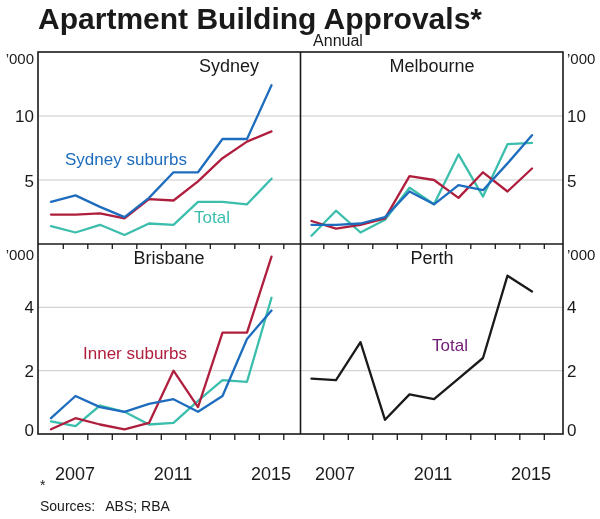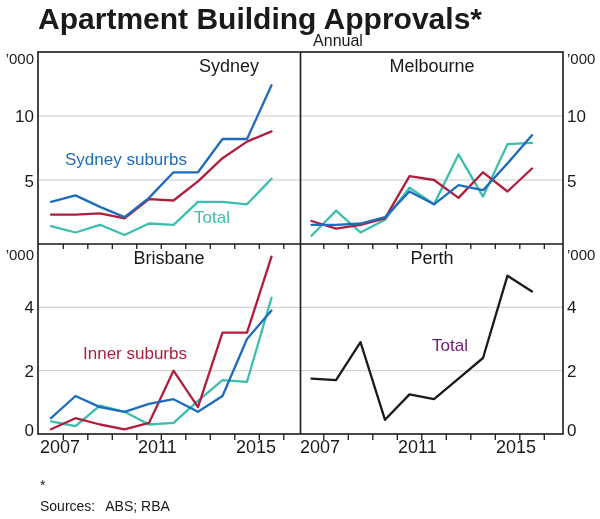--- a/index.html
+++ b/index.html
@@ -10,21 +10,21 @@
   .subtitle{top:32px;left:0;width:600px;text-align:center;font-size:16px;padding-left:38px;}
   .ptitle{text-align:center;font-size:18px;width:180px;}
   .slabel{font-size:17px;white-space:nowrap;}
   .s-blue{color:#1E6CBE;}
   .s-red{color:#AF1E3D;}
   .s-teal{color:#3CBEAD;}
   .s-black{color:#701a75;}
   .ylab{width:34px;text-align:right;font-size:17px;line-height:18px;left:0;}
   .ylab.right{left:567px;width:33px;text-align:left;}
   .unit{font-size:15px;line-height:18px;}
-  .xlab{width:70px;font-size:18px;top:437px;}
+  .xlab{width:70px;text-align:center;font-size:18px;top:464px;}
   .fnote{font-size:14px;white-space:nowrap;}
   .src-val{margin-left:10px;}
   #chart-canvas{left:0;top:0;width:600px;height:519px;}
 </style>
 </head>
 <body>
 
 <div class="page">
 
   <div class="abs title">Apartment Building Approvals*</div>

